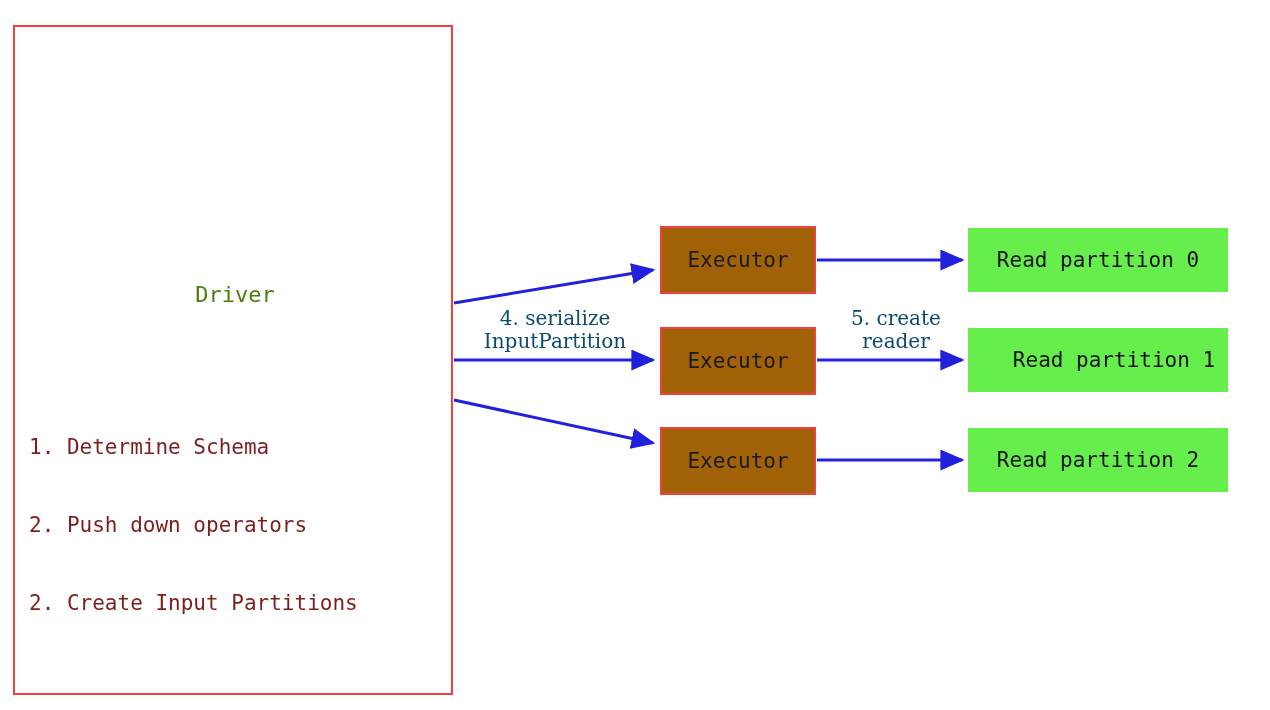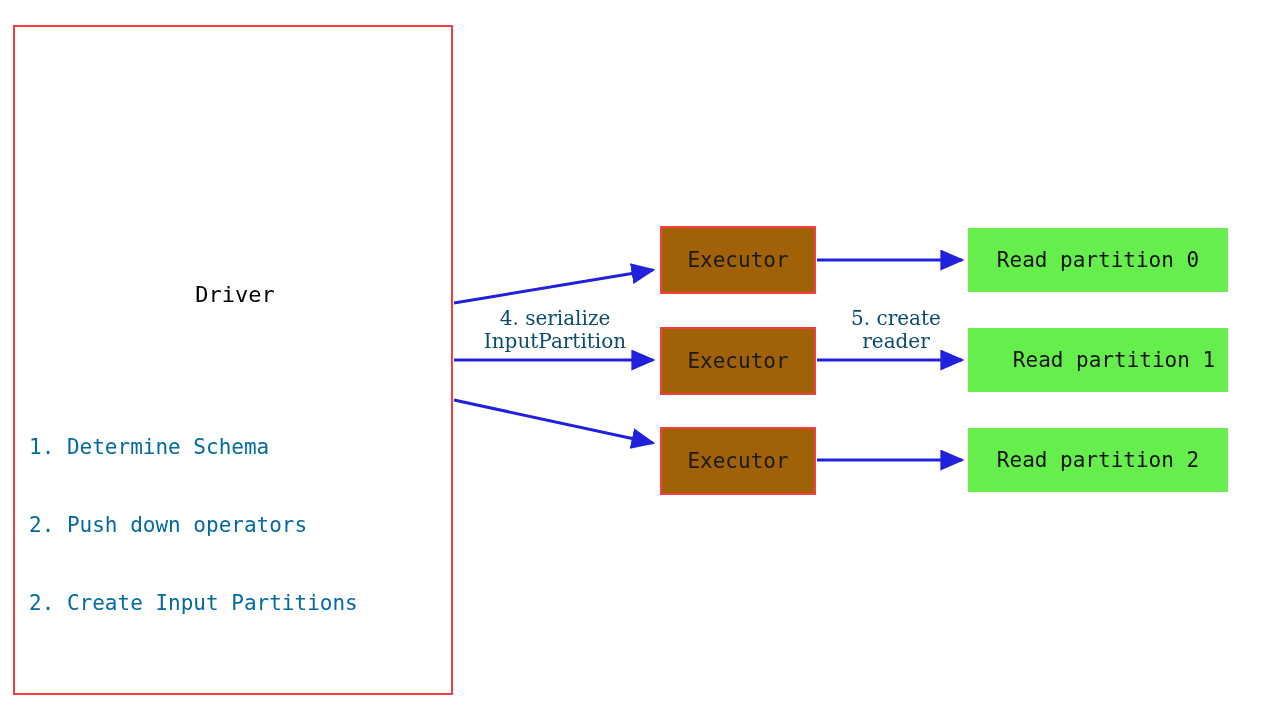--- a/index.html
+++ b/index.html
@@ -28,32 +28,32 @@
     background: #ffffff;
   }
   .driver-title {
     position: absolute;
     left: 0;
     top: 255px;
     width: 440px;
     text-align: center;
     font-family: "DejaVu Sans Mono", "Liberation Mono", monospace;
     font-size: 22px;
-    color: #000000;
+    color: #4d7c0f;
     letter-spacing: 0px;
     white-space: pre;
   }
   .driver-steps {
     position: absolute;
     left: 14px;
     top: 355px;
     font-family: "DejaVu Sans Mono", "Liberation Mono", monospace;
     font-size: 21px;
     line-height: 26px;
-    color: #0369a1;
+    color: #7f1d1d;
     white-space: pre;
   }
   .driver-steps div { white-space: pre; }
 
   .executor-box {
     border: 2px solid #f43f3f;
     background: #a16207;
     width: 156px;
     height: 68px;
     left: 660px;

